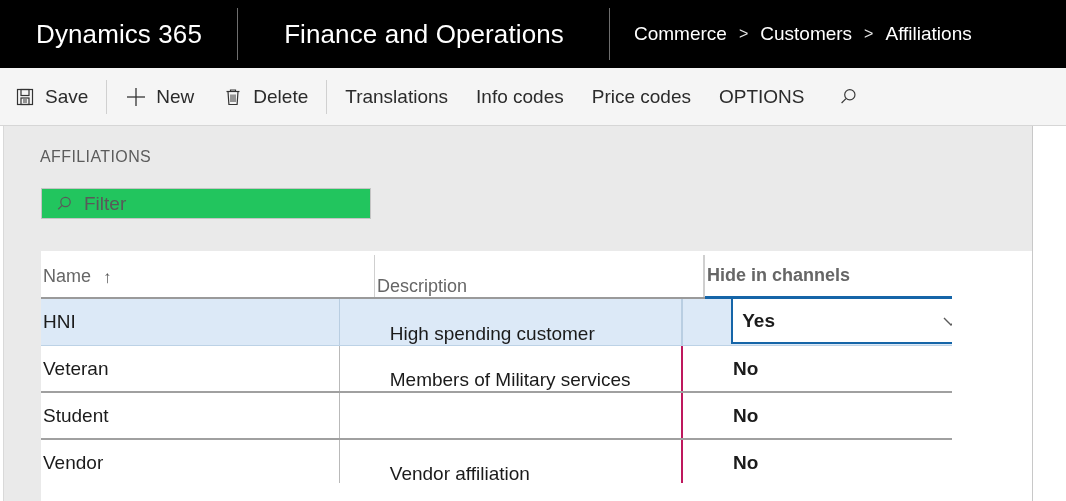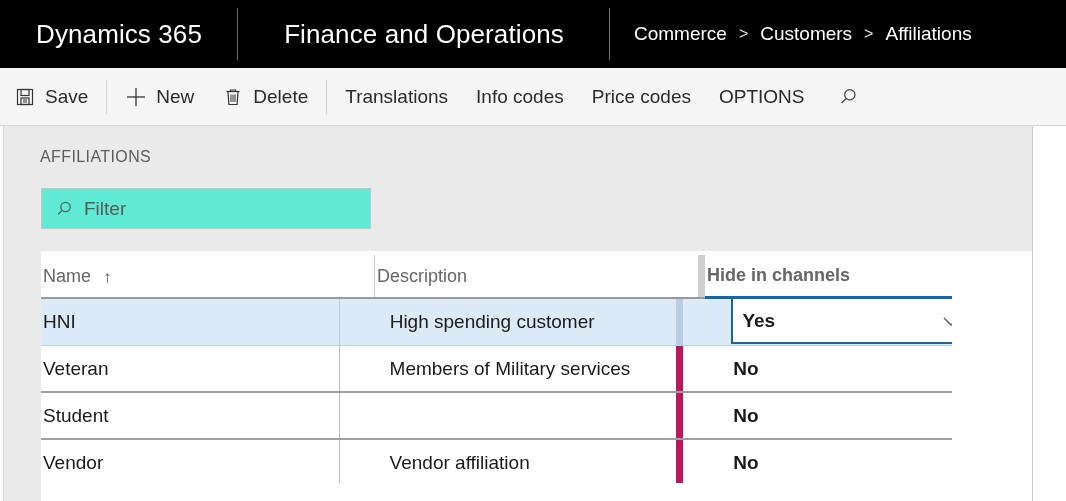--- a/index.html
+++ b/index.html
@@ -160,22 +160,22 @@
   .section-caption {
     position: absolute;
     left: 40px; top: 22px;
     color: #5c5c5c;
     font-size: 16px;
     letter-spacing: 0.4px;
   }
   .filter-box {
     position: absolute;
     left: 41px; top: 62px;
-    width: 330px; height: 41px;
-    background: #5eead4;
+    width: 330px; height: 31px;
+    background: #22c55e;
     border: 1px solid #c4c4c4;
     box-sizing: border-box;
     display: flex;
     align-items: center;
   }
   .filter-icon {
     margin-left: 12px;
     display: inline-flex;
     width: 20px; height: 20px;
     align-items: center;
@@ -213,21 +213,21 @@
   }
   .gcell {
     display: flex;
     align-items: center;
     box-sizing: border-box;
     padding-left: 2px;
     overflow: hidden;
     white-space: nowrap;
   }
   .col-name { width: 334px; border-right: 1px solid #b9b9b9; }
-  .col-desc { width: 330px; border-right: 7px solid #be185d; }
+  .col-desc { width: 330px; border-right: 2px solid #be185d; align-items: flex-end; }
   .col-hide { width: 247px; font-weight: bold; }
 
   .grid-head .gcell {
     color: #666666;
     font-size: 18px;
     border-right-color: #cfcfcf;
   }
   .grid-head .col-hide {
     border-bottom: 3px solid #1565a8;
     margin-bottom: -2px;

